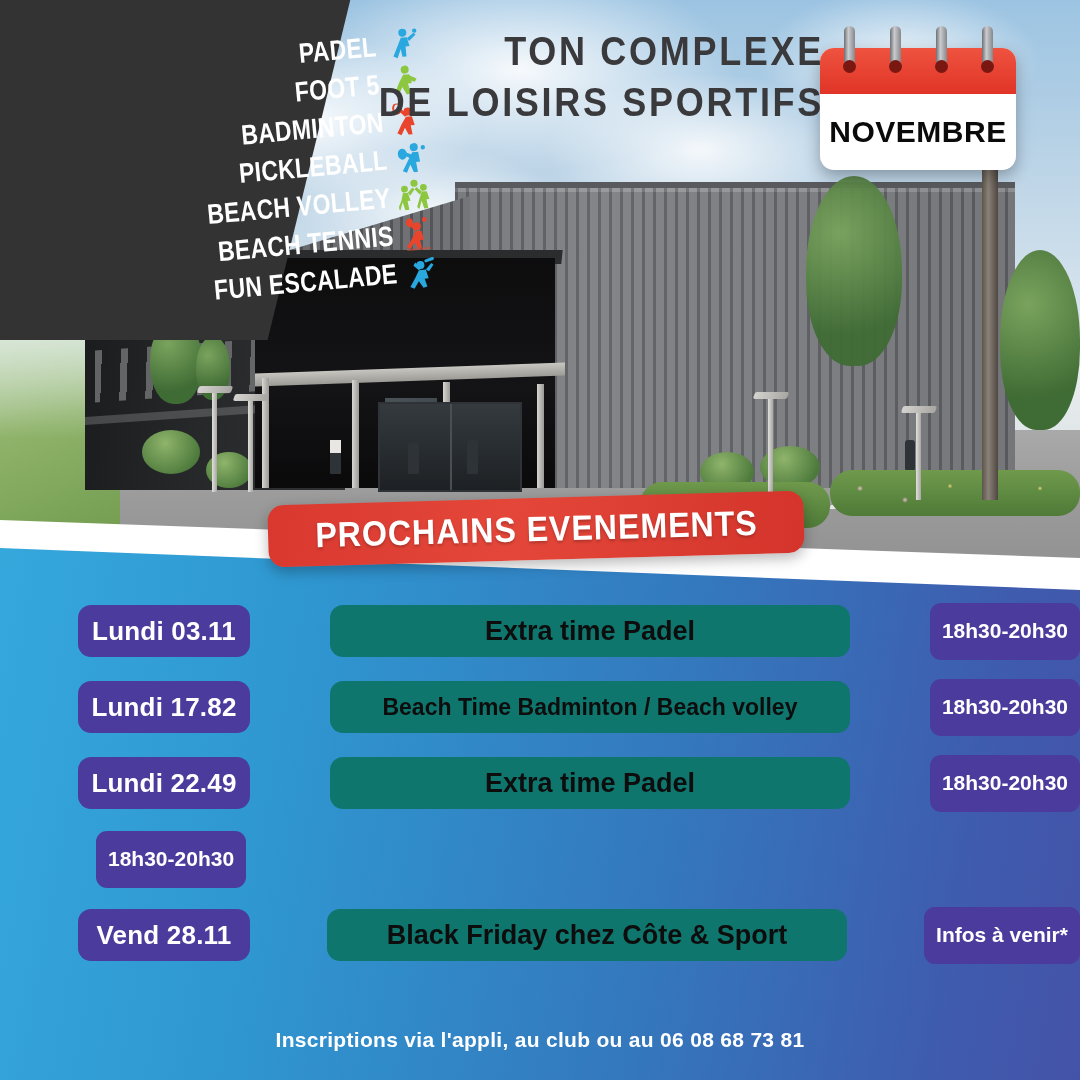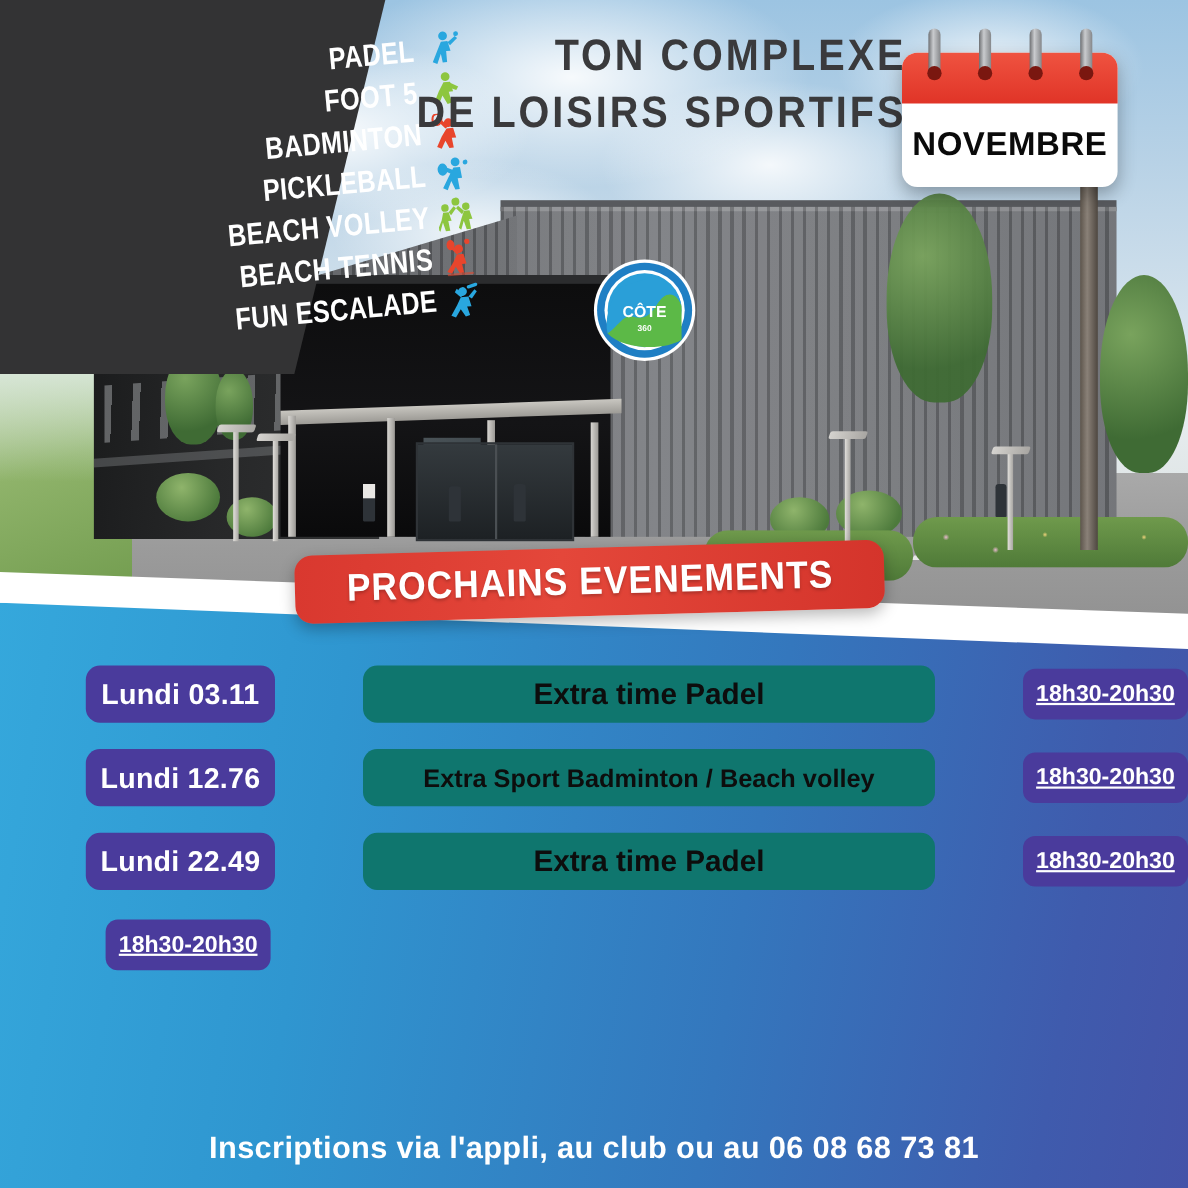--- a/index.html
+++ b/index.html
@@ -181,30 +181,30 @@
   }
   .title-pill{
     margin-left:18px;width:520px;height:52px;box-sizing:border-box;
     background:#0f766e;border-radius:13px;
     display:flex;align-items:center;justify-content:center;
     color:#0d0d0d;font-size:27px;font-weight:700;flex:0 0 520px;
     padding:0 10px;
   }
   .title-pill.small{font-size:23px;}
   .time-pill{
-    margin-left:18px;min-width:138px;height:46px;box-sizing:border-box;
+    margin-left:18px;min-width:138px;height:57px;box-sizing:border-box;
     background:#4a3b9c;border-radius:11px;
     display:flex;align-items:center;justify-content:center;
-    color:#fff;font-size:21px;font-weight:700;padding:0 12px;text-decoration:underline;
+    color:#fff;font-size:21px;font-weight:700;padding:0 12px;
   }
 
   
   .footer{
     position:absolute;left:0;top:1028px;width:1080px;text-align:center;
-    color:#fff;font-size:28px;font-weight:700;letter-spacing:.3px;
+    color:#fff;font-size:21px;font-weight:700;letter-spacing:.3px;
   }
 
   
   .logo-badge{position:absolute;left:538px;top:234px;width:96px;height:96px;}
 </style>
 </head>
 <body>
 
 <div class="poster">
 
@@ -259,33 +259,20 @@
     <div class="bush" style="left:760px;top:446px;width:60px;height:42px;"></div>
     <div class="flower-bed" style="left:830px;top:470px;width:250px;"></div>
     <div class="flower-bed" style="left:640px;top:482px;width:190px;"></div>
 
     <div class="lamp" style="left:212px;top:392px;height:100px;"></div>
     <div class="lamp" style="left:248px;top:400px;height:92px;"></div>
     <div class="lamp" style="left:768px;top:398px;height:96px;"></div>
     <div class="lamp" style="left:916px;top:412px;height:88px;"></div>
     <div class="pole" style="left:982px;top:150px;height:350px;"></div>
 
-    <div class="logo-badge">
-      <svg viewBox="0 0 100 100" width="96" height="96" aria-hidden="true">
-        <circle cx="50" cy="50" r="48" fill="#ffffff"></circle>
-        <circle cx="50" cy="50" r="45" fill="#1f7fc4"></circle>
-        <circle cx="50" cy="50" r="38" fill="#ffffff"></circle>
-        <circle cx="50" cy="50" r="35" fill="#2a9fd8"></circle>
-        <path d="M15 62 C30 40 46 74 62 44 C72 28 82 36 85 46 L85 78 C70 88 30 88 15 72 Z" fill="#5cb947"></path>
-        <path d="M58 18 C72 22 84 34 85 46 C82 36 72 28 62 44 C52 62 38 50 28 60 C22 66 18 70 15 72 C12 60 16 40 28 28 Z" fill="#2a9fd8"></path>
-        <text x="50" y="56" text-anchor="middle" font-family="Liberation Sans, sans-serif" font-size="15" font-weight="bold" fill="#ffffff">CÔTE</text>
-        <text x="50" y="56" text-anchor="middle" font-family="Liberation Sans, sans-serif" font-size="15" font-weight="bold" fill="#ffffff" dx="0" dy="0" opacity="0"></text>
-        <text x="50" y="70" text-anchor="middle" font-family="Liberation Sans, sans-serif" font-size="8" font-weight="bold" fill="#ffffff">360</text>
-      </svg>
-    </div>
   </div>
 
   <div class="sportspanel"></div>
   <div class="sportlist">
 
     <div class="sportrow">
       <span class="label">PADEL</span>
       <span class="pic">
         <svg viewBox="0 0 34 36">
             <g fill="#29A7DF">
@@ -412,32 +399,37 @@
 
   <div class="events">
 
     <div class="evrow">
       <div class="date-pill">Lundi 03.11</div>
       <div class="title-pill">Extra time Padel</div>
       <div class="time-pill">18h30-20h30</div>
     </div>
 
     <div class="evrow">
-      <div class="date-pill">Lundi 12.76</div>
-      <div class="title-pill small">Extra Sport Badminton / Beach volley</div>
+      <div class="date-pill">Lundi 17.82</div>
+      <div class="title-pill small">Beach Time Badminton / Beach volley</div>
       <div class="time-pill">18h30-20h30</div>
     </div>
 
     <div class="evrow">
       <div class="date-pill">Lundi 22.49</div>
       <div class="title-pill">Extra time Padel</div>
       <div class="time-pill">18h30-20h30</div>
     </div>
 
     <div class="evrow">
       <div class="time-pill">18h30-20h30</div>
     </div>
 
+    <div class="evrow">
+      <div class="date-pill">Vend 28.11</div>
+      <div class="title-pill">Black Friday chez Côte &amp; Sport</div>
+      <div class="time-pill">Infos à venir*</div>
+    </div>
   </div>
 
   <div class="footer">Inscriptions via l'appli, au club ou au 06 08 68 73 81</div>
 
 </div>
 
 </body></html>

